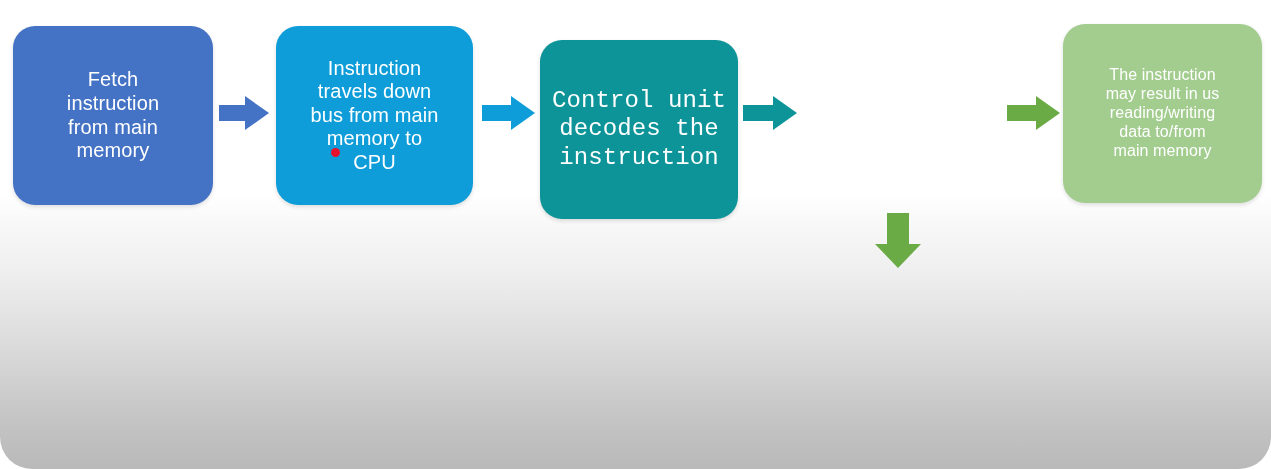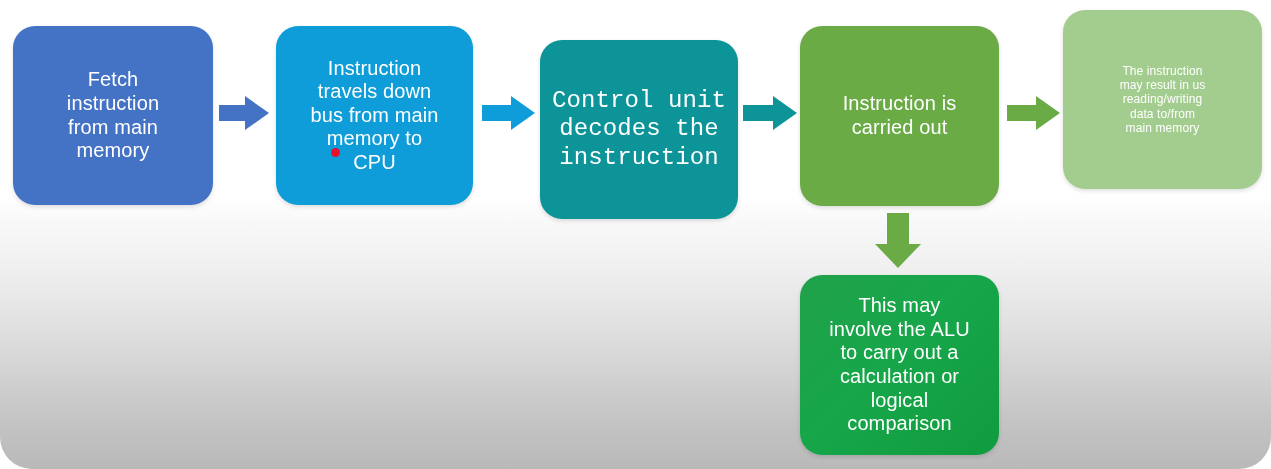--- a/index.html
+++ b/index.html
@@ -54,21 +54,21 @@
     display: block;
     white-space: pre-line;
     width: 100%;
   }
 
   
   #node-fetch        { left: 13px;   top: 26px;  width: 200px; height: 179px; background:#4472c4; font-size: 20px; }
   #node-bus          { left: 276px;  top: 26px;  width: 197px; height: 179px; background:#0e9dd9; font-size: 20px; }
   #node-decode       { left: 540px;  top: 40px;  width: 198px; height: 179px; background:#0d9499; font-size: 24px; font-family: Liberation Mono, monospace; }
   #node-carryout     { left: 800px;  top: 26px;  width: 199px; height: 180px; background:#6aab46; font-size: 20px; }
-  #node-readwrite    { left: 1063px; top: 10px;  width: 199px; height: 179px; background:#a3cd8f; font-size: 12px; }
+  #node-readwrite    { left: 1063px; top: 24px;  width: 199px; height: 179px; background:#a3cd8f; font-size: 16px; }
   #node-alu          { left: 800px;  top: 275px; width: 199px; height: 180px; font-size: 20px;
                        background: linear-gradient(135deg, #21a24a 0%, #17a64a 45%, #0f9c3e 100%); }
 
   
   .arrow-right {
     position: absolute;
     height: 34px;
   }
   .arrow-right .shaft {
     position: absolute;
@@ -148,41 +148,29 @@
 memory to
 CPU</span>
   </div>
 
   <div class="node" id="node-decode" style="background: rgb(13, 148, 153); color: rgb(255, 255, 255);">
     <span class="node-label">Control unit
 decodes the
 instruction</span>
   </div>
 
-  <div class="node" id="node-carryout" style="background: rgb(106, 171, 70); color: rgb(255, 255, 255);">
-    <span class="node-label">Instruction is
-carried out</span>
-  </div>
 
   <div class="node" id="node-readwrite" style="background: rgb(163, 205, 143); color: rgb(255, 255, 255);">
     <span class="node-label">The instruction
 may result in us
 reading/writing
 data to/from
 main memory</span>
   </div>
 
-  <div class="node" id="node-alu" style="color: rgb(255, 255, 255);">
-    <span class="node-label">This may
-involve the ALU
-to carry out a
-calculation or
-logical
-comparison</span>
-  </div>
 
   <div class="arrow-right" id="arrow-1">
     <div class="shaft" style="background: rgb(68, 114, 196);"></div>
     <div class="head" style="border-left-color: rgb(68, 114, 196);"></div>
   </div>
 
   <div class="arrow-right" id="arrow-2">
     <div class="shaft" style="background: rgb(14, 157, 217);"></div>
     <div class="head" style="border-left-color: rgb(14, 157, 217);"></div>
   </div>

